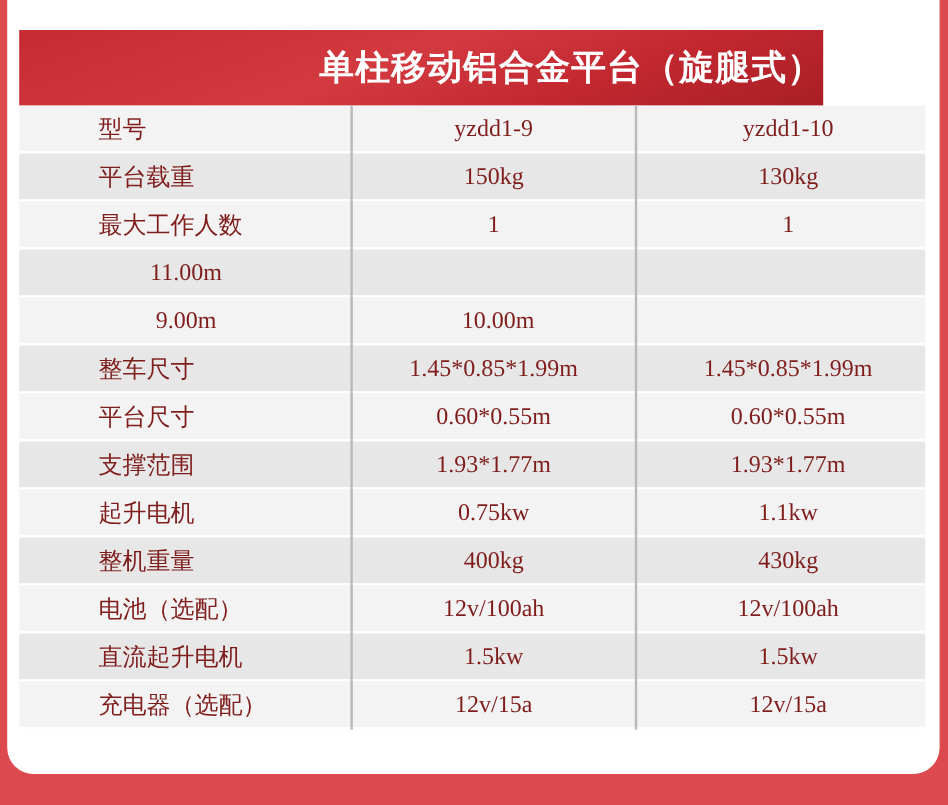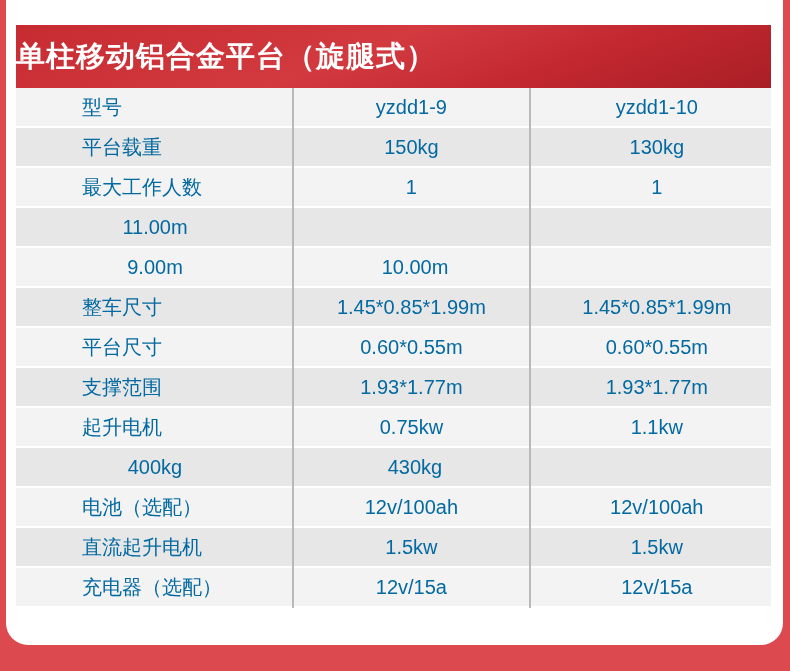--- a/index.html
+++ b/index.html
@@ -13,23 +13,23 @@
   .card {
     position: absolute;
     left: 6px; top: 0;
     width: 777px; height: 645px;
     background: #ffffff;
     border-radius: 0 0 22px 22px;
     padding: 25px 12px 0 10px;
   }
 
   .banner {
-    width: 755px; height: 63px;
+    width: 670px; height: 63px;
     background: linear-gradient(160deg, #c62b31 0%, #d23a40 45%, #c32830 70%, #a91e25 100%);
-    display: flex; align-items: center; justify-content: flex-start;
+    display: flex; align-items: center; justify-content: flex-end;
   }
   .banner-title {
     color: #ffffff;
     font-size: 29px;
     font-weight: bold;
     letter-spacing: 1px;
     white-space: nowrap;
   }
 
   .spec-table {
@@ -41,21 +41,22 @@
     display: flex;
     height: 40px;
     border-bottom: 2px solid #ffffff;
   }
   .spec-row:nth-child(odd)  { background: #f3f3f3; }
   .spec-row:nth-child(even) { background: #e7e7e7; }
 
   .cell {
     display: flex; align-items: center;
     font-size: 20px;
-    color: #0369a1;
+    color: #7f1d1d;
+    font-family: Liberation Serif, serif;
   }
   .cell-label {
     width: 276px;
     padding-left: 66px;
     justify-content: flex-start;
   }
   .cell-v1 { width: 278px; justify-content: center; }
   .cell-v2 { width: 242px; justify-content: center; }
 
   .v-divider {
@@ -117,20 +118,21 @@
       <div class="cell cell-label">支撑范围</div>
       <div class="cell cell-v1">1.93*1.77m</div>
       <div class="cell cell-v2">1.93*1.77m</div>
     </div>
       <div class="spec-row">
       <div class="cell cell-label">起升电机</div>
       <div class="cell cell-v1">0.75kw</div>
       <div class="cell cell-v2">1.1kw</div>
     </div>
       <div class="spec-row">
+      <div class="cell cell-label">整机重量</div>
       <div class="cell cell-v1">400kg</div>
       <div class="cell cell-v2">430kg</div>
     </div>
       <div class="spec-row">
       <div class="cell cell-label">电池（选配）</div>
       <div class="cell cell-v1">12v/100ah</div>
       <div class="cell cell-v2">12v/100ah</div>
     </div>
       <div class="spec-row">
       <div class="cell cell-label">直流起升电机</div>

